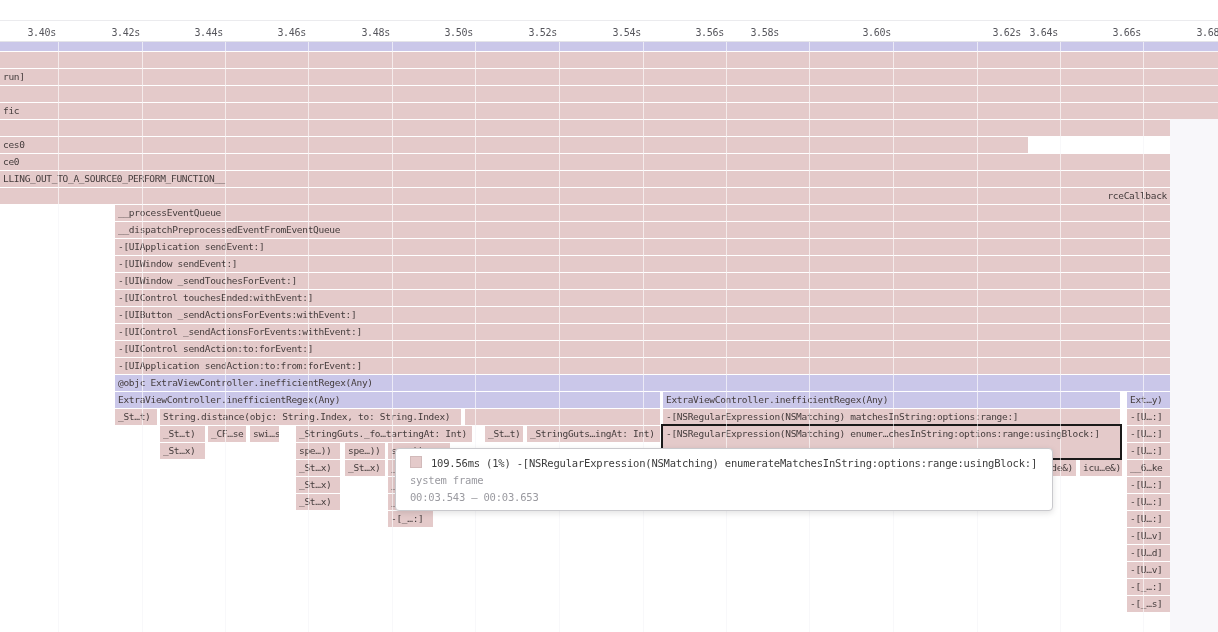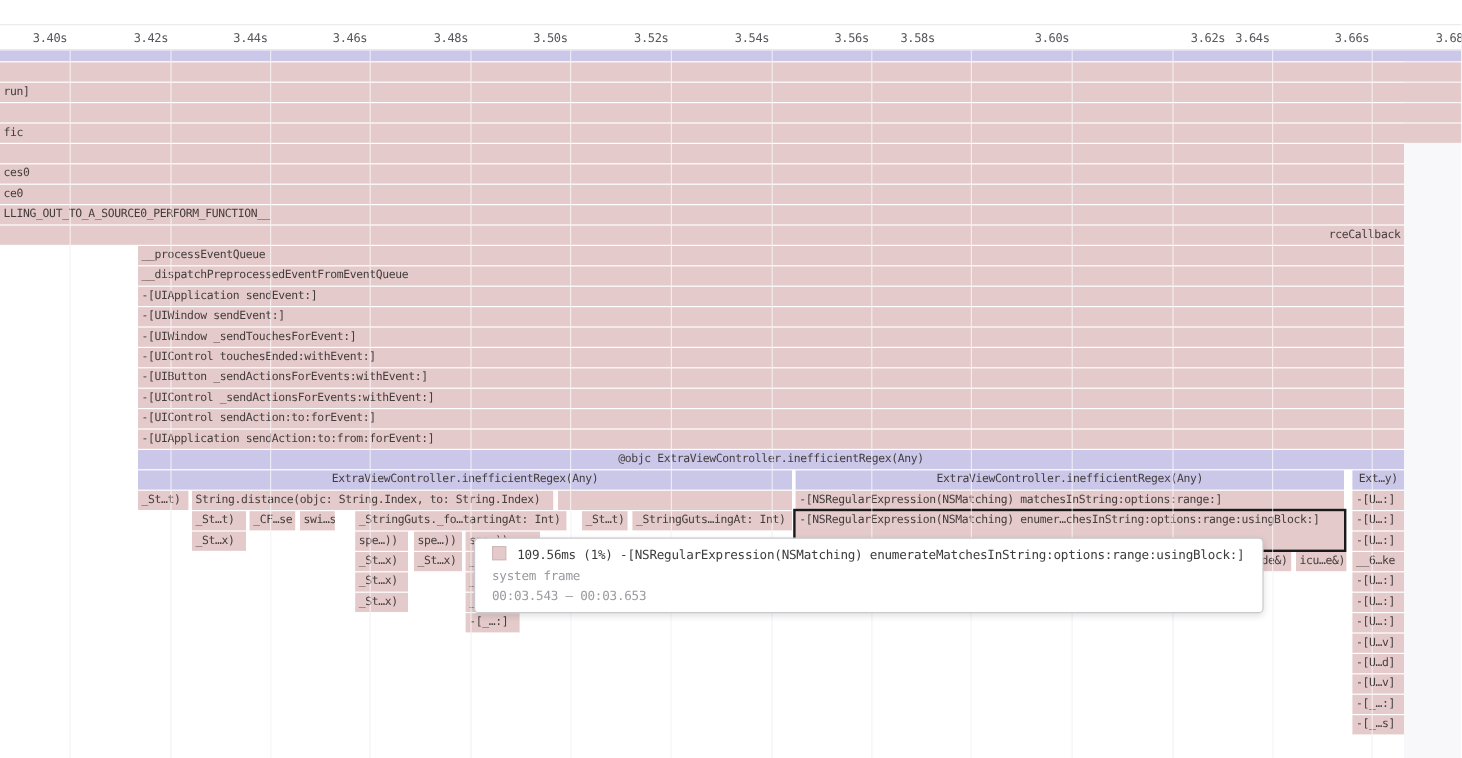--- a/index.html
+++ b/index.html
@@ -13,21 +13,21 @@
               font-size:10px;letter-spacing:-0.3px;color:#56565c;}
   
   .chart{position:absolute;left:0;top:0;width:1218px;height:632px;}
   .right-bg{position:absolute;left:1170px;top:42px;width:48px;height:590px;background:#f8f7fa;z-index:0;}
   .gl-back{position:absolute;top:42px;bottom:0;width:1px;background:#ececf1;z-index:0;}
   .gl-front{position:absolute;top:42px;bottom:0;width:1px;background:rgba(255,255,255,0.62);z-index:3;}
   
   .cell{position:absolute;height:16px;box-sizing:border-box;background:#e4caca;color:#443c3c;
         font-size:9.5px;letter-spacing:-0.3px;line-height:16px;white-space:nowrap;overflow:hidden;
         padding:0 3px;z-index:1;}
-  .cell.blue{background:#cac7e9;text-align:center;}
+  .cell.blue{background:#cac7e9;}
   .cell.sel{box-shadow:0 0 0 2px #1a1a1a;z-index:2;}
   .cell.alr{text-align:right;}
   
   .tooltip{position:absolute;left:395px;top:448px;width:658px;height:63px;box-sizing:border-box;
            background:#ffffff;border:1px solid #c9c9cd;border-radius:4px;
            box-shadow:0 2px 6px rgba(0,0,0,0.12);z-index:10;padding:6px 14px;}
   .t-line{height:17px;line-height:17px;white-space:nowrap;overflow:hidden;font-size:10.5px;letter-spacing:-0.2px;}
   .t-title{color:#3c3c3c;}
   .t-sub,.t-time{color:#9a9aa0;}
   .swatch{display:inline-block;width:10px;height:10px;background:#e4caca;
@@ -56,21 +56,21 @@
         <div class="gl-back" style="left: 1060px;"></div>
         <div class="gl-back" style="left: 1143px;"></div>
       </div>
     <div id="cells-layer">
         <div class="cell blue" style="left: 0px; top: 35px; width: 1218px; height: 16px;"></div>
         <div class="cell" style="left: 0px; top: 52px; width: 1218px; height: 16px;"></div>
         <div class="cell" style="left: 0px; top: 69px; width: 1218px; height: 16px;">run]</div>
         <div class="cell" style="left: 0px; top: 86px; width: 1218px; height: 16px;"></div>
         <div class="cell" style="left: 0px; top: 103px; width: 1218px; height: 16px;">fic</div>
         <div class="cell" style="left: 0px; top: 120px; width: 1170px; height: 16px;"></div>
-        <div class="cell" style="left: 0px; top: 137px; width: 1170px; height: 16px;">ces0</div>
+        <div class="cell" style="left: 0px; top: 137px; width: 1028px; height: 16px;">ces0</div>
         <div class="cell" style="left: 0px; top: 154px; width: 1170px; height: 16px;">ce0</div>
         <div class="cell" style="left: 0px; top: 171px; width: 1170px; height: 16px;">LLING_OUT_TO_A_SOURCE0_PERFORM_FUNCTION__</div>
         <div class="cell" style="left: 0px; top: 188px; width: 1170px; height: 16px; text-align: right;">rceCallback</div>
         <div class="cell" style="left: 115px; top: 205px; width: 1055px; height: 16px;">__processEventQueue</div>
         <div class="cell" style="left: 115px; top: 222px; width: 1055px; height: 16px;">__dispatchPreprocessedEventFromEventQueue</div>
         <div class="cell" style="left: 115px; top: 239px; width: 1055px; height: 16px;">-[UIApplication sendEvent:]</div>
         <div class="cell" style="left: 115px; top: 256px; width: 1055px; height: 16px;">-[UIWindow sendEvent:]</div>
         <div class="cell" style="left: 115px; top: 273px; width: 1055px; height: 16px;">-[UIWindow _sendTouchesForEvent:]</div>
         <div class="cell" style="left: 115px; top: 290px; width: 1055px; height: 16px;">-[UIControl touchesEnded:withEvent:]</div>
         <div class="cell" style="left: 115px; top: 307px; width: 1055px; height: 16px;">-[UIButton _sendActionsForEvents:withEvent:]</div>

